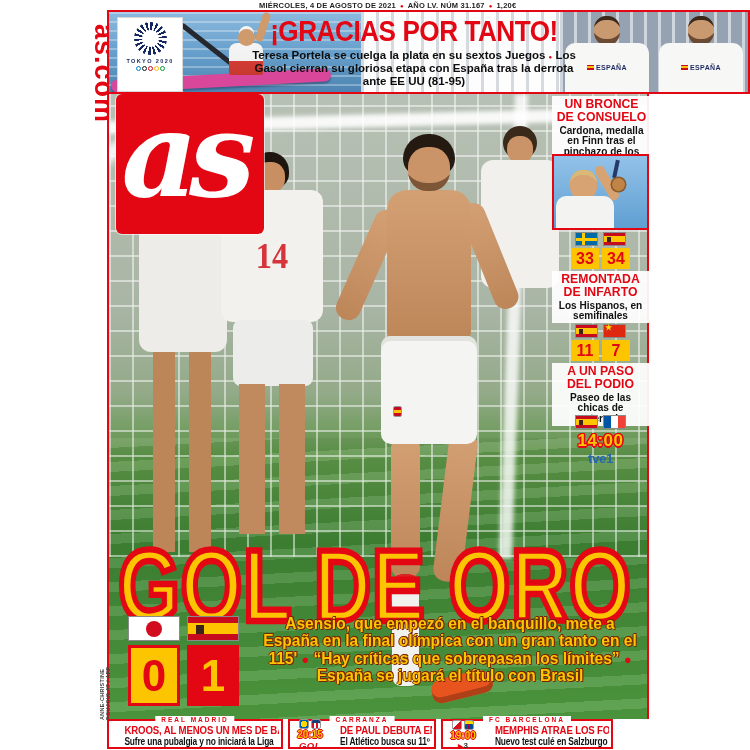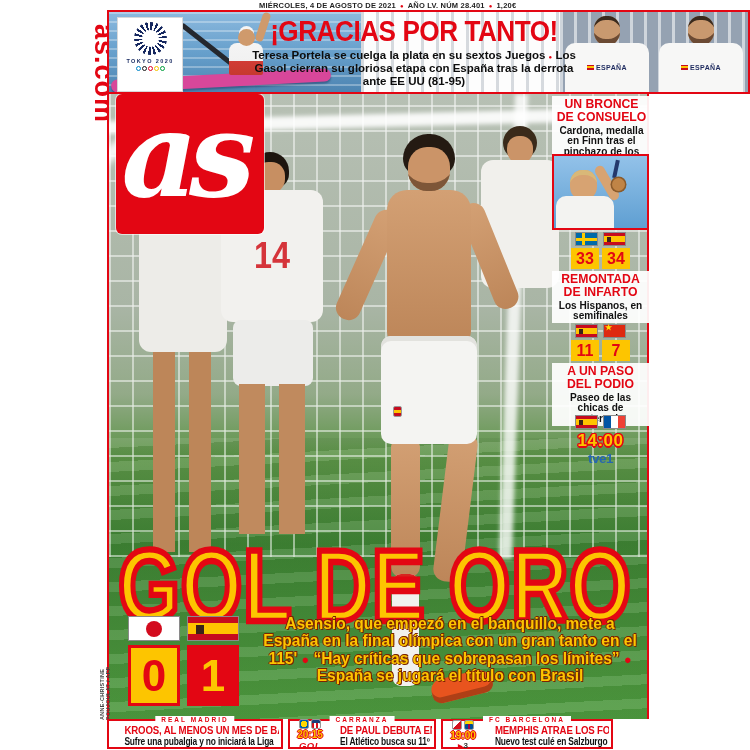--- a/index.html
+++ b/index.html
@@ -101,21 +101,21 @@
   .pA .legL{position:absolute;left:32px;top:302px;width:29px;height:142px;border-radius:12px;}
   .pA .legR{position:absolute;left:82px;top:298px;width:29px;height:150px;border-radius:12px;transform:rotate(7deg);}
   .pA .sockL{position:absolute;left:33px;top:440px;width:27px;height:112px;border-radius:9px;background:#f1f1ee;
          box-shadow:inset 0 8px 0 #d8241f;}
   .pA .boot{position:absolute;left:72px;top:540px;width:62px;height:24px;border-radius:12px 16px 10px 10px;
          background:#e8541e;transform:rotate(-14deg);box-shadow:inset 0 -6px 0 rgba(0,0,0,.25);}
   .pB{left:108px;top:58px;width:112px;height:420px;}
   .pB .hair{position:absolute;left:34px;top:0;width:38px;height:36px;border-radius:19px 19px 14px 14px;background:#1d150e;}
   .pB .face{position:absolute;left:38px;top:10px;width:30px;height:31px;border-radius:45%;background:#c78f62;}
   .pB .jersey{position:absolute;left:4px;top:38px;width:102px;height:132px;border-radius:12px;background:#f2f1ee;
-         display:flex;align-items:center;justify-content:center;}
+         display:flex;align-items:center;justify-content:center;font-family:Liberation Serif, serif;}
   .pB .num{font-size:36px;font-weight:900;color:#d5343a;transform:scaleX(.9);}
   .pB .shorts{position:absolute;left:16px;top:168px;width:80px;height:66px;background:#ececea;border-radius:8px;}
   .pB .legs{position:absolute;left:22px;top:232px;width:66px;height:150px;
          background:linear-gradient(90deg,#c08a5e 0 40%,transparent 40% 60%,#c08a5e 60%);}
   .pC{left:30px;top:72px;width:92px;height:430px;}
   .pC .hair{position:absolute;left:26px;top:0;width:34px;height:32px;border-radius:17px;background:#2b2016;}
   .pC .jersey{position:absolute;left:0;top:28px;width:88px;height:158px;border-radius:12px;background:#edece8;}
   .pC .legs{position:absolute;left:14px;top:186px;width:58px;height:200px;
          background:linear-gradient(90deg,#bd8659 0 38%,transparent 38% 62%,#bd8659 62%);}
   .pD{left:372px;top:32px;width:82px;height:400px;}
@@ -210,21 +210,21 @@
       transform-origin:center;letter-spacing:-.2px;}
   .sec-sub{font-size:10px;font-weight:700;color:#111;white-space:nowrap;transform:scaleX(.84);
       transform-origin:center;letter-spacing:-.2px;}
 </style>
 </head>
 <body>
 
 <div class="abs" id="dateline">
   <span>MIÉRCOLES, 4 DE AGOSTO DE 2021</span>
   <span class="dot-red">●</span>
-  <span>AÑO LV. NÚM 28.401</span>
+  <span>AÑO LV. NÚM 31.167</span>
   <span class="dot-red">●</span>
   <span>1,20€</span>
 </div>
 
 <div class="abs" id="ascom">as.com</div>
 
 <div class="abs" id="banner">
   <div class="abs" id="kayak">
     <div class="streaks"></div>
     <div class="kayak-paddle"></div>

